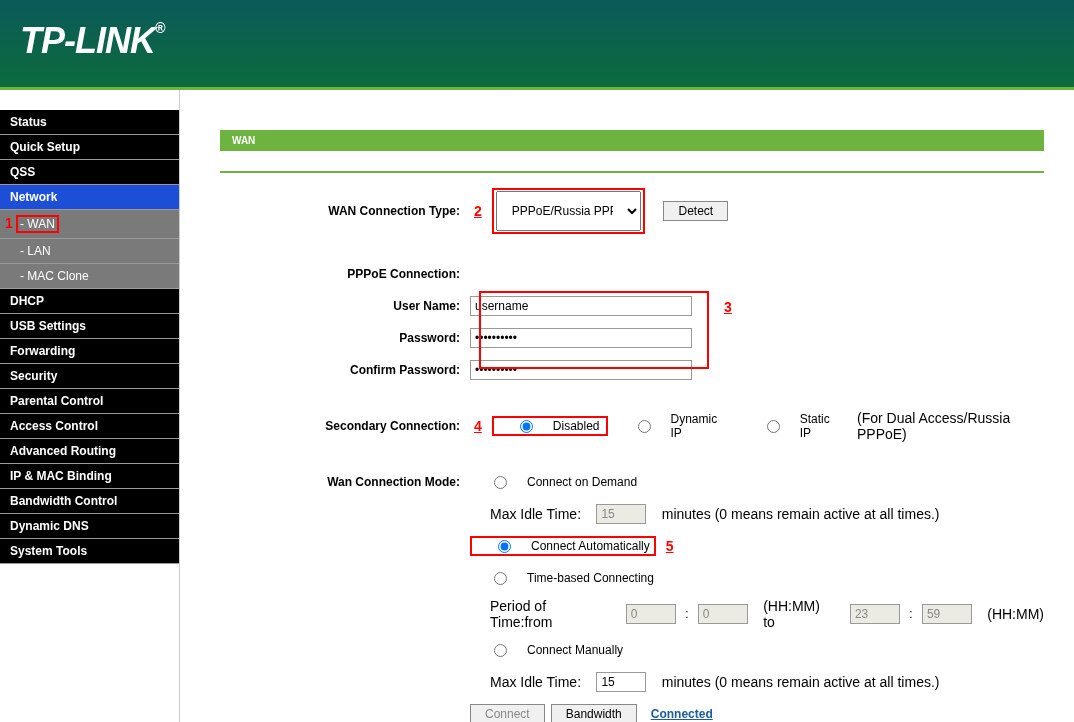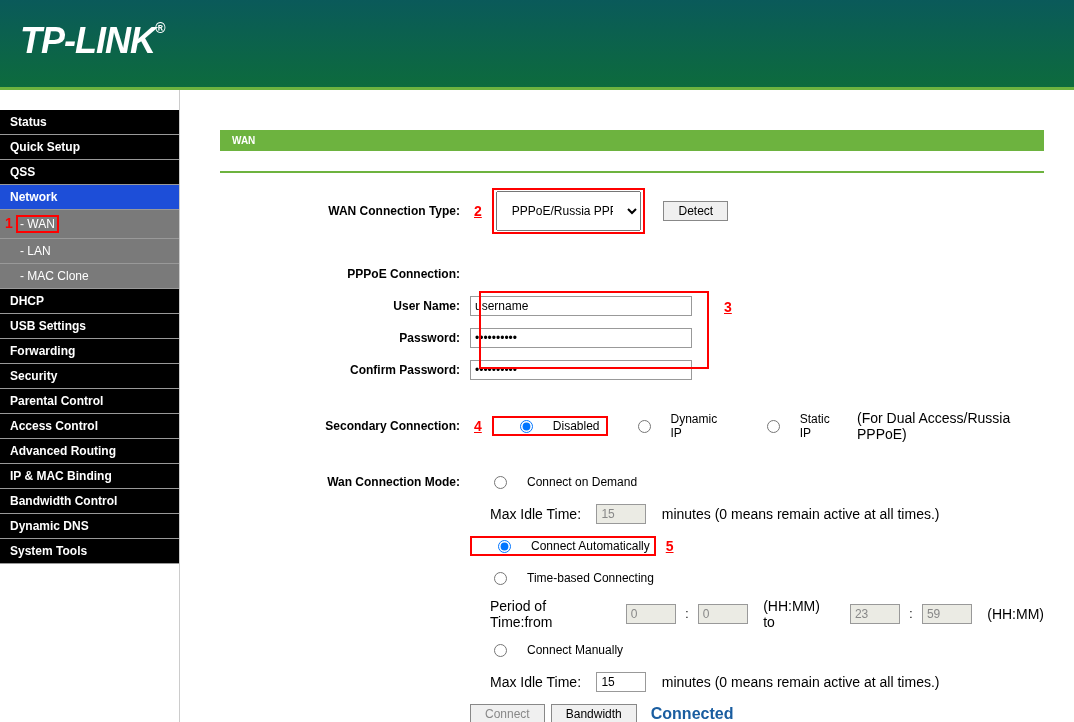--- a/index.html
+++ b/index.html
@@ -25,21 +25,21 @@
 .red-box { border: 2px solid red; padding: 1px 2px; display: inline-flex; align-items: center; }
 .red-box-group { border: 2px solid red; padding: 4px 6px; display: inline-block; }
 select { font-size: 12px; padding: 11px; width: 145px; }
 input[type=text], input[type=password] { font-size: 12px; padding: 2px 4px; width: 222px; border: 1px solid #999; }
 input.small { width: 50px; }
 input.disabled { background: #ebebe4; color: #888; }
 button { font-size: 12px; padding: 2px 14px; background: #f0f0f0; border: 1px solid #888; cursor: pointer; }
 .radio-label { font-size: 12px; margin-right: 14px; display: inline-flex; align-items: center; gap: 20px; margin-left: 24px; }
 .indent { margin-left: 20px; }
 .hint { font-size: 14px; }
-.status-text { color: #1a5da0; font-weight: bold; font-size: 16px; margin-left: 8px; }
+.status-text { color: #1a5da0; font-weight: bold; font-size: 12px; margin-left: 8px; text-decoration: underline; }
 .section-gap { height: 20px; }
 .wan-sub { position: relative; }
 </style>
 </head>
 <body>
 
 <div class="header">
   <span class="logo"><span>TP-LINK</span><span class="reg">®</span></span>
 </div>
 

